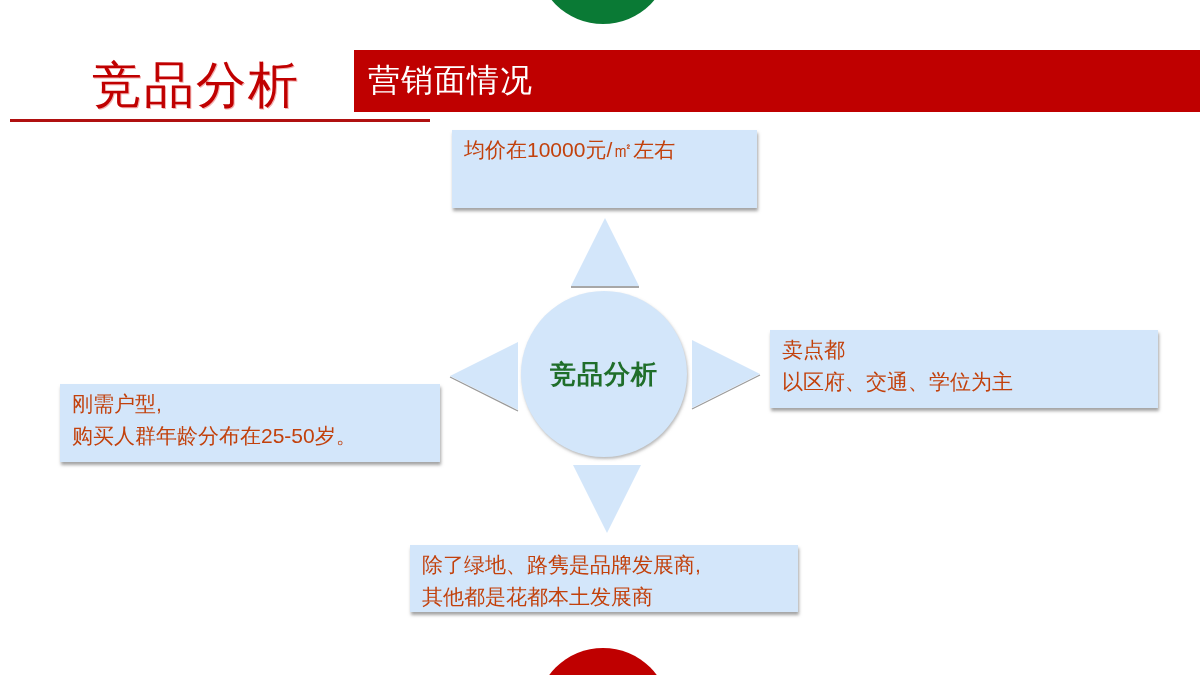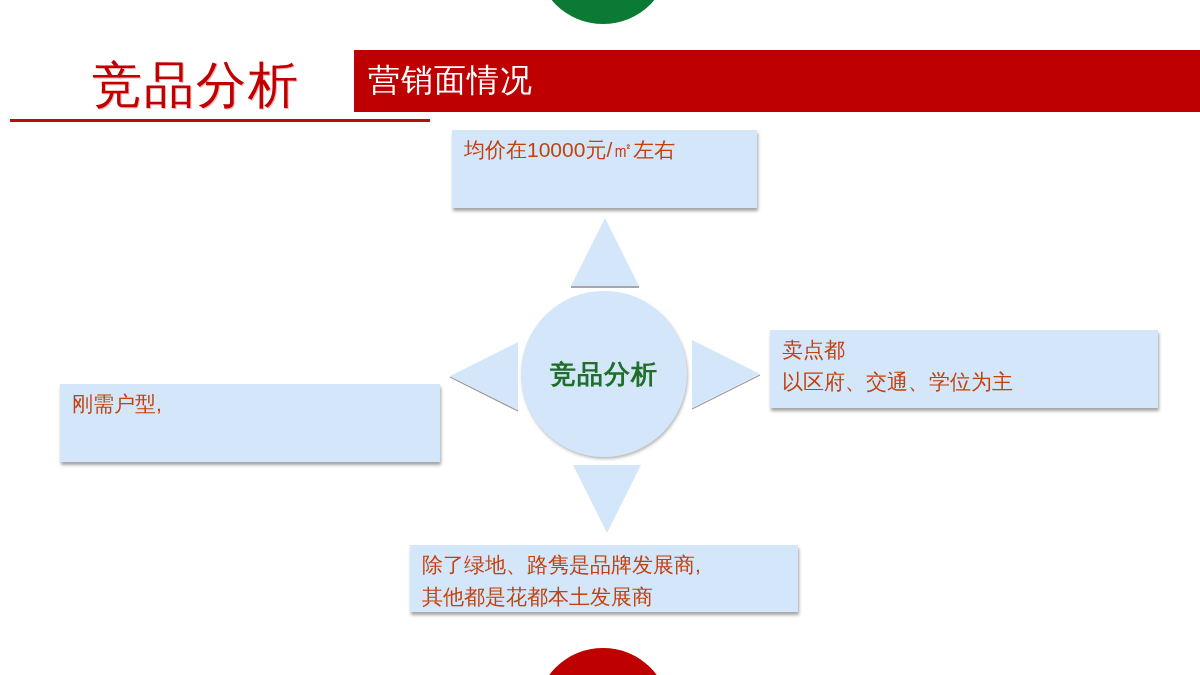--- a/index.html
+++ b/index.html
@@ -72,20 +72,21 @@
 <div class="banner">
   <div class="banner-text">营销面情况</div>
 </div>
 
 <div class="box box-top">
   <span>均价在10000元/㎡左右</span>
 </div>
 
 <div class="box box-left">
   <span>刚需户型,</span>
+  <span>购买人群年龄分布在25-50岁。</span>
 </div>
 
 <div class="box box-right">
   <span>卖点都</span>
   <span>以区府、交通、学位为主</span>
 </div>
 
 <div class="box box-bottom">
   <span>除了绿地、路隽是品牌发展商,</span>
   <span>其他都是花都本土发展商</span>

